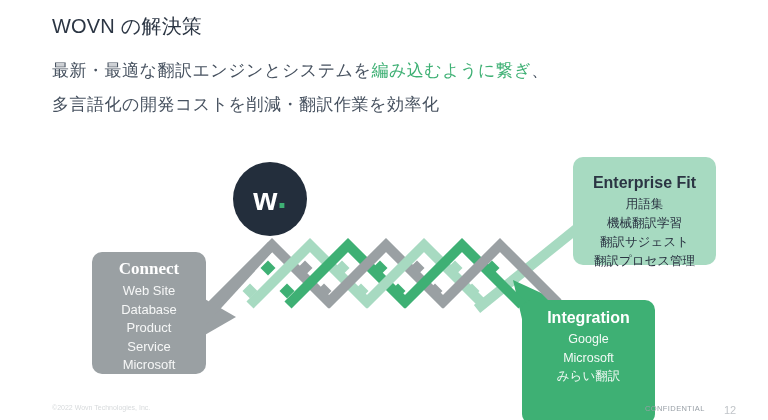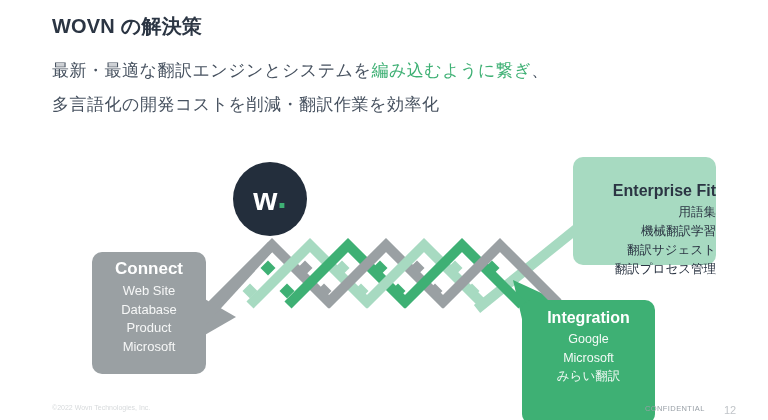--- a/index.html
+++ b/index.html
@@ -6,42 +6,42 @@
     --brand-green:#3EB074; --light-green:#A7DAC1; --gray:#9AA0A3;
     --navy:#2B3543; --text:#46515F;
   }
   *{margin:0;padding:0;box-sizing:border-box;}
   html,body{background:#e8e8e8;}
   .slide{
     position:relative;width:768px;height:420px;background:#ffffff;
     font-family:"Liberation Sans","DejaVu Sans",sans-serif;overflow:hidden;
   }
   .title{
-    position:absolute;left:52px;top:13px;font-size:20px;font-weight:bold;
+    position:absolute;left:52px;top:13px;font-size:20px;font-weight:normal;
     color:var(--navy);letter-spacing:.2px;
   }
   .subtitle{
     position:absolute;left:52px;top:54px;font-size:17px;line-height:34px;
     color:var(--text);letter-spacing:.5px;
   }
   .subtitle .hl{color:var(--brand-green);}
   .logo{
     position:absolute;left:233px;top:162px;width:74px;height:74px;border-radius:50%;
     background:#232E3C;display:flex;align-items:center;justify-content:center;
   }
   .logo .w{color:#ffffff;font-size:31px;font-weight:bold;line-height:1;}
   .logo .dot{color:var(--brand-green);font-size:34px;font-weight:bold;line-height:1;margin-top:-6px;}
   .dgsvg{position:absolute;left:0;top:0;}
   .box{position:absolute;border-radius:10px;text-align:center;}
   .box .bt{font-weight:bold;display:block;}
   .box .bi{display:block;}
   .box-connect{left:92px;top:252px;width:114px;height:122px;background:var(--gray);color:#fff;padding-top:7px;}
-  .box-connect .bt{font-size:17px;margin-bottom:3px;}
+  .box-connect .bt{font-size:17px;margin-bottom:3px;font-family:Liberation Serif, serif;}
   .box-connect .bi{font-size:13px;line-height:18.5px;color:#f6f7f7;}
-  .box-enterprise{left:573px;top:157px;width:143px;height:108px;background:var(--light-green);color:var(--navy);padding-top:25px;text-align:right;}
+  .box-enterprise{left:573px;top:157px;width:143px;height:108px;background:var(--light-green);color:var(--navy);padding-top:17px;}
   .box-enterprise .bt{font-size:16px;margin-bottom:3px;}
   .box-enterprise .bi{font-size:12.5px;line-height:19px;}
   .box-integration{left:522px;top:300px;width:133px;height:124px;background:var(--brand-green);color:#fff;padding-top:9px;}
   .box-integration .bt{font-size:16px;margin-bottom:3px;}
   .box-integration .bi{font-size:12.5px;line-height:18.5px;color:#f3faf6;}
   .ch{fill:none;stroke-width:10;stroke-linejoin:miter;}
   .ch-gray{stroke:var(--gray);} .ch-lg{stroke:var(--light-green);} .ch-g{stroke:var(--brand-green);}
   .d-gray{fill:var(--gray);} .d-lg{fill:var(--light-green);} .d-g{fill:var(--brand-green);}
   .t-gray{fill:var(--gray);} .t-g{fill:var(--brand-green);}
   .footer-copy{position:absolute;left:52px;top:404px;font-size:7px;color:#d7dadc;}
@@ -104,20 +104,21 @@
   <div class="logo">
     <span class="w">w</span>
       <span class="dot">.</span>
   </div>
 
   <div class="box box-connect">
     <span class="bt">Connect</span>
     <span class="bi">Web Site</span>
     <span class="bi">Database</span>
     <span class="bi">Product</span>
+    <span class="bi">Service</span>
     <span class="bi">Microsoft</span>
   </div>
 
   <div class="box box-enterprise">
     <span class="bt">Enterprise Fit</span>
     <span class="bi">用語集</span>
     <span class="bi">機械翻訳学習</span>
     <span class="bi">翻訳サジェスト</span>
     <span class="bi">翻訳プロセス管理</span>
   </div>

